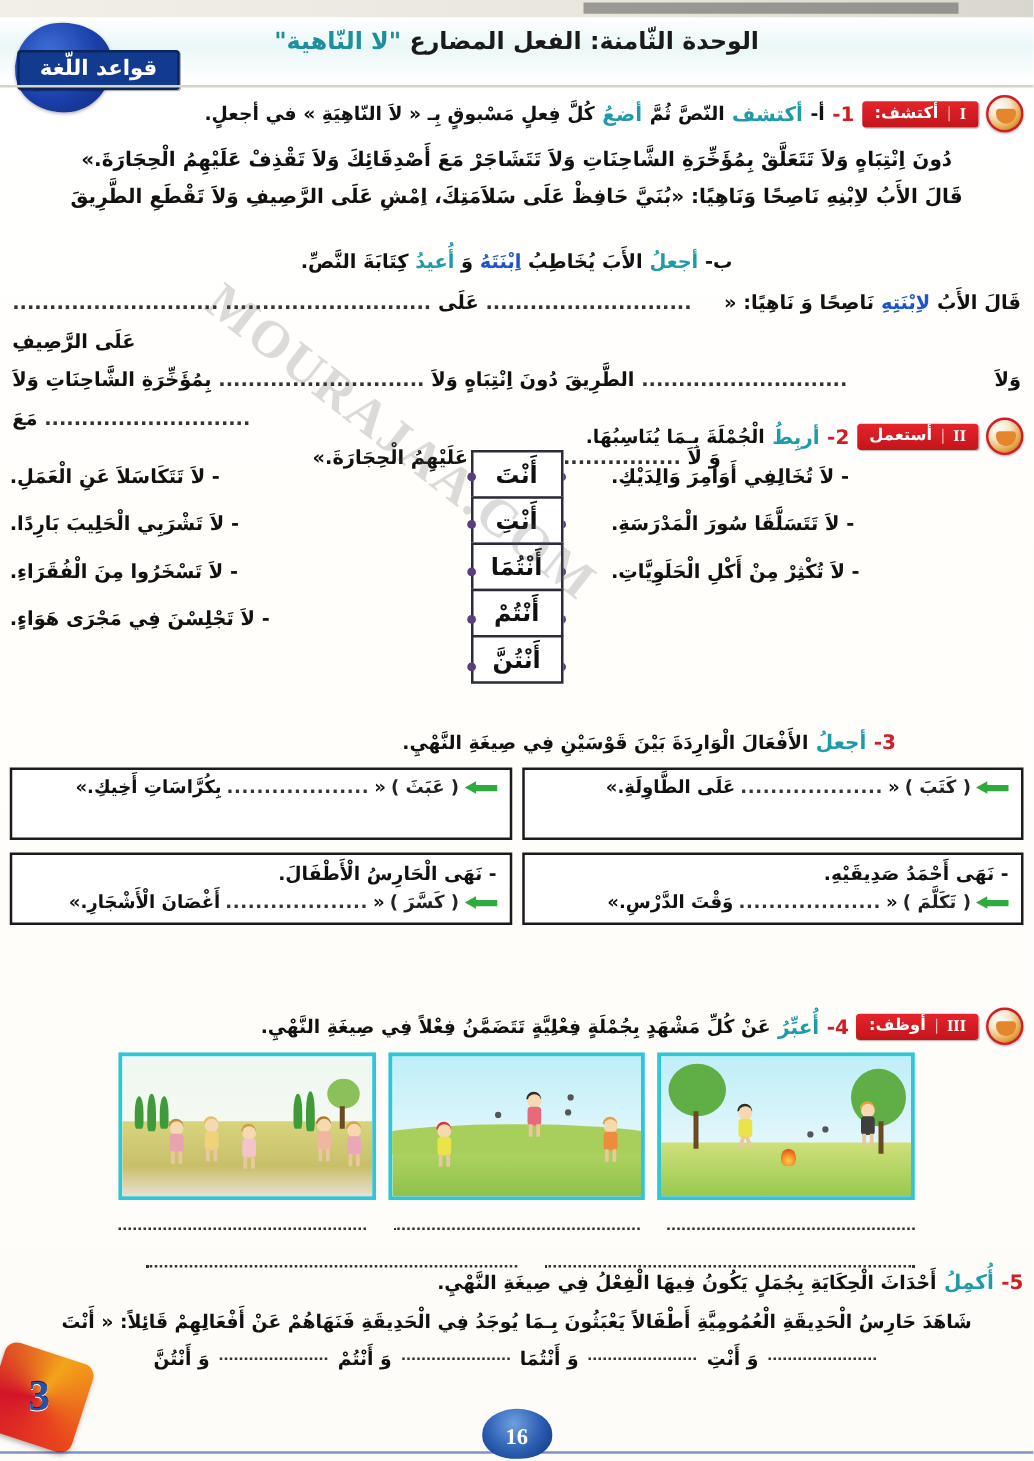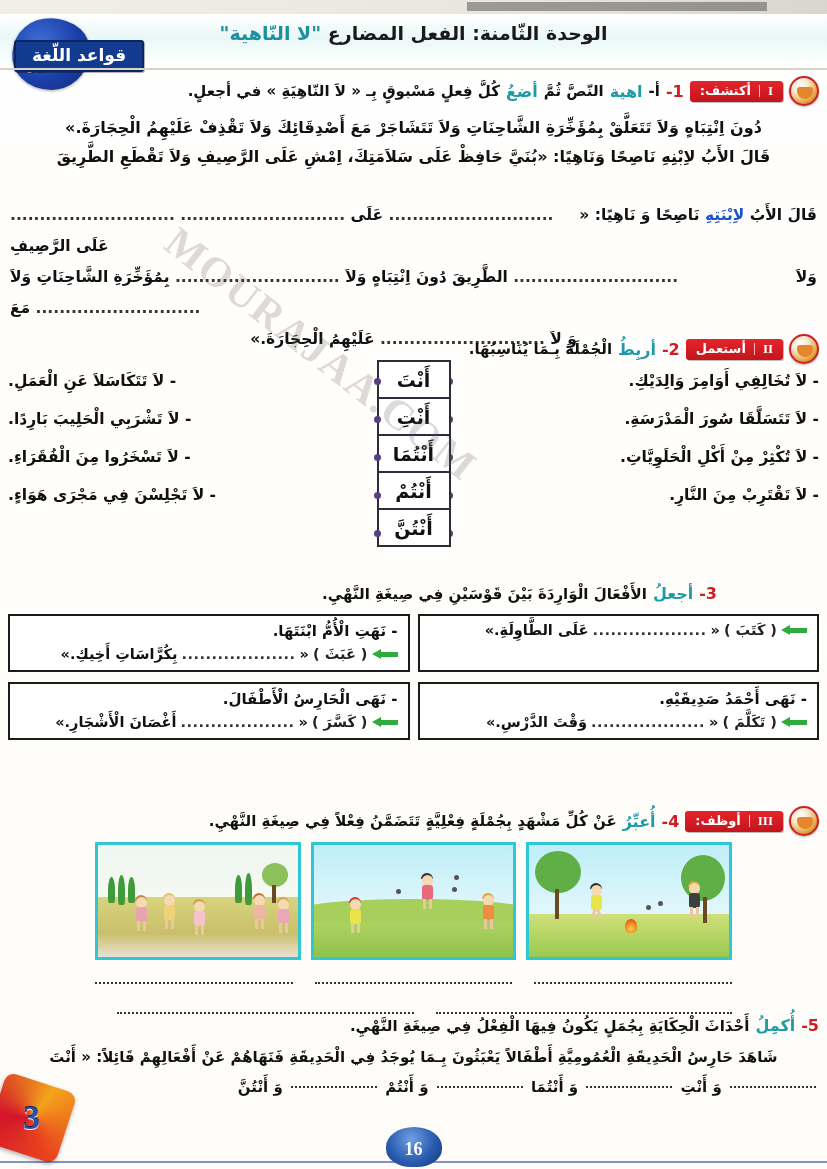--- a/index.html
+++ b/index.html
@@ -101,21 +101,21 @@
   .blue-word { color:#1b55c9; }
   .section-b { position: absolute; right: 10px; left: 10px; top: 196px; }
   .line-fill { font-size: 15.5px; font-weight: bold; line-height: 2.0; }
 
   
   .match-wrap { position:absolute; top:362px; left:0; right:0; height:200px; }
   .match-col { position:absolute; top:0; width:330px; }
   .match-right { right:8px; text-align:right; }
   .match-left  { left:8px;  text-align:right; }
   .match-item { height:38px; display:flex; align-items:center; justify-content:flex-start; }
-  .match-right .match-item { justify-content:flex-start; }
+  .match-right .match-item { justify-content:flex-end; }
   .match-left .match-item  { justify-content:flex-end; }
   .match-item .txt { font-size:15.5px; font-weight:bold; white-space:nowrap; }
   .match-mid {
     position:absolute; left:50%; transform:translateX(-50%); top:0;
     display:flex; flex-direction:column;
   }
   .pron-box {
     width:74px; height:39px; border:2px solid #2b2b3a;
     display:flex; align-items:center; justify-content:center;
     font-size:19px; font-weight:bold; background:#fff;
@@ -169,21 +169,21 @@
 
   
   .ans-lines { position:absolute; left:95px; right:95px; top:972px; }
   .ans-row { display:flex; gap:22px; margin-bottom:18px; }
   .ans-seg { flex:1; border-bottom:2.5px dotted #333; height:12px; }
 
   
   .ex5 { position:absolute; right:8px; left:8px; top:1016px; }
   .ex5-head { display:flex; align-items:center; gap:6px; justify-content:flex-start; }
   .story { margin-top:8px; font-size:15px; font-weight:bold; line-height:1.9; text-align:justify; text-align-last:center;}
-  .story-blanks { margin-top:6px; font-size:15px; font-weight:bold; text-align:right; }
+  .story-blanks { margin-top:6px; font-size:15px; font-weight:bold; text-align:center; }
   .blank { display:inline-block; min-width:86px; border-bottom:2.5px dotted #333; height:2px; vertical-align:middle; margin:0 3px;}
 
   
   .corner-badge {
     position:absolute; left:-6px; bottom:14px; width:74px; height:74px;
     background: conic-gradient(from 20deg,#f3a51a,#e8421f,#d3142a,#f3a51a);
     transform: rotate(18deg);
     border-radius: 10px;
     display:flex; align-items:center; justify-content:center;
     box-shadow:0 2px 4px rgba(0,0,0,.3);
@@ -236,32 +236,41 @@
 
   <div class="badge-row" style="top:76px; right:8px;">
     <div class="badge-icon"></div>
     <div class="badge-pill">
       <span class="roman">I</span>
       <span class="sep"></span>
       <span>أكتشف:</span>
     </div>
     <span class="q-num">1-</span>
     <span class="q-text">أ-</span>
-    <span class="q-verb">اهية</span>
+    <span class="q-verb">أكتشف</span>
     <span class="q-text">النّصَّ ثُمَّ</span>
     <span class="q-verb">أضعُ</span>
     <span class="q-text">كُلَّ فِعلٍ مَسْبوقٍ بِـ « لاَ النّاهِيَةِ » في أجعلٍ.</span>
   </div>
 
   <div class="passage">
     <div>دُونَ اِنْتِبَاهٍ وَلاَ تَتَعَلَّقْ بِمُؤَخِّرَةِ الشَّاحِنَاتِ وَلاَ تَتَشَاجَرْ مَعَ أَصْدِقَائِكَ وَلاَ تَقْذِفْ عَلَيْهِمُ الْحِجَارَةَ.»</div>
     <div>قَالَ الأَبُ لاِبْنِهِ نَاصِحًا وَنَاهِيًا: «بُنَيَّ حَافِظْ عَلَى سَلاَمَتِكَ، اِمْشِ عَلَى الرَّصِيفِ وَلاَ تَقْطَعِ الطَّرِيقَ</div>
   </div>
 
   <div class="section-b">
+    <div class="ar" style="text-align:center;">
+      <span>ب-</span>
+      <span class="q-verb">أجعلُ</span>
+      <span>الأَبَ يُخَاطِبُ</span>
+      <span class="blue-word">اِبْنَتَهُ</span>
+      <span>وَ</span>
+      <span class="q-verb">أُعيدُ</span>
+      <span>كِتَابَةَ النَّصِّ.</span>
+    </div>
 
     <div class="line-fill" style="text-align:left; margin-top:4px;">
       <span style="float:right;">
         <span>قَالَ الأَبُ</span>
         <span class="blue-word">لاِبْنَتِهِ</span>
         <span>نَاصِحًا وَ نَاهِيًا: «</span>
       </span>
       <span class="dots">............................</span>
       <span>عَلَى</span>
       <span class="dots">............................</span>
@@ -302,23 +311,20 @@
 
     <div class="match-col match-right">
       <div class="match-item">
           <span class="txt">- لاَ تُخَالِفِي أَوَامِرَ وَالِدَيْكِ.</span>
         </div>
       <div class="match-item">
           <span class="txt">- لاَ تَتَسَلَّقَا سُورَ الْمَدْرَسَةِ.</span>
         </div>
       <div class="match-item">
           <span class="txt">- لاَ تُكْثِرْ مِنْ أَكْلِ الْحَلَوِيَّاتِ.</span>
-        </div>
-      <div class="match-item">
-          <span class="txt">- لاَ تَقْتَرِبْ مِنَ النَّارِ.</span>
         </div>
     </div>
 
     <div class="dot-col" style="left:446px;">
       <div class="dot-cell">
           <span class="dot"></span>
         </div>
       <div class="dot-cell">
           <span class="dot"></span>
         </div>
@@ -386,21 +392,20 @@
       <div class="ex3-box">
         <div class="l2">
           <span class="arrow-green"></span>
           <span class="paren">( كَتَبَ )</span>
           <span>« </span>
           <span class="dots">...................</span>
           <span>عَلَى الطَّاوِلَةِ.»</span>
         </div>
       </div>
       <div class="ex3-box">
-        <div class="l1">- نَهَتِ الْأُمُّ ابْنَتَهَا.</div>
         <div class="l2">
           <span class="arrow-green"></span>
           <span class="paren">( عَبَثَ )</span>
           <span>« </span>
           <span class="dots">...................</span>
           <span>بِكُرَّاسَاتِ أَخِيكِ.»</span>
         </div>
       </div>
     </div>
 

